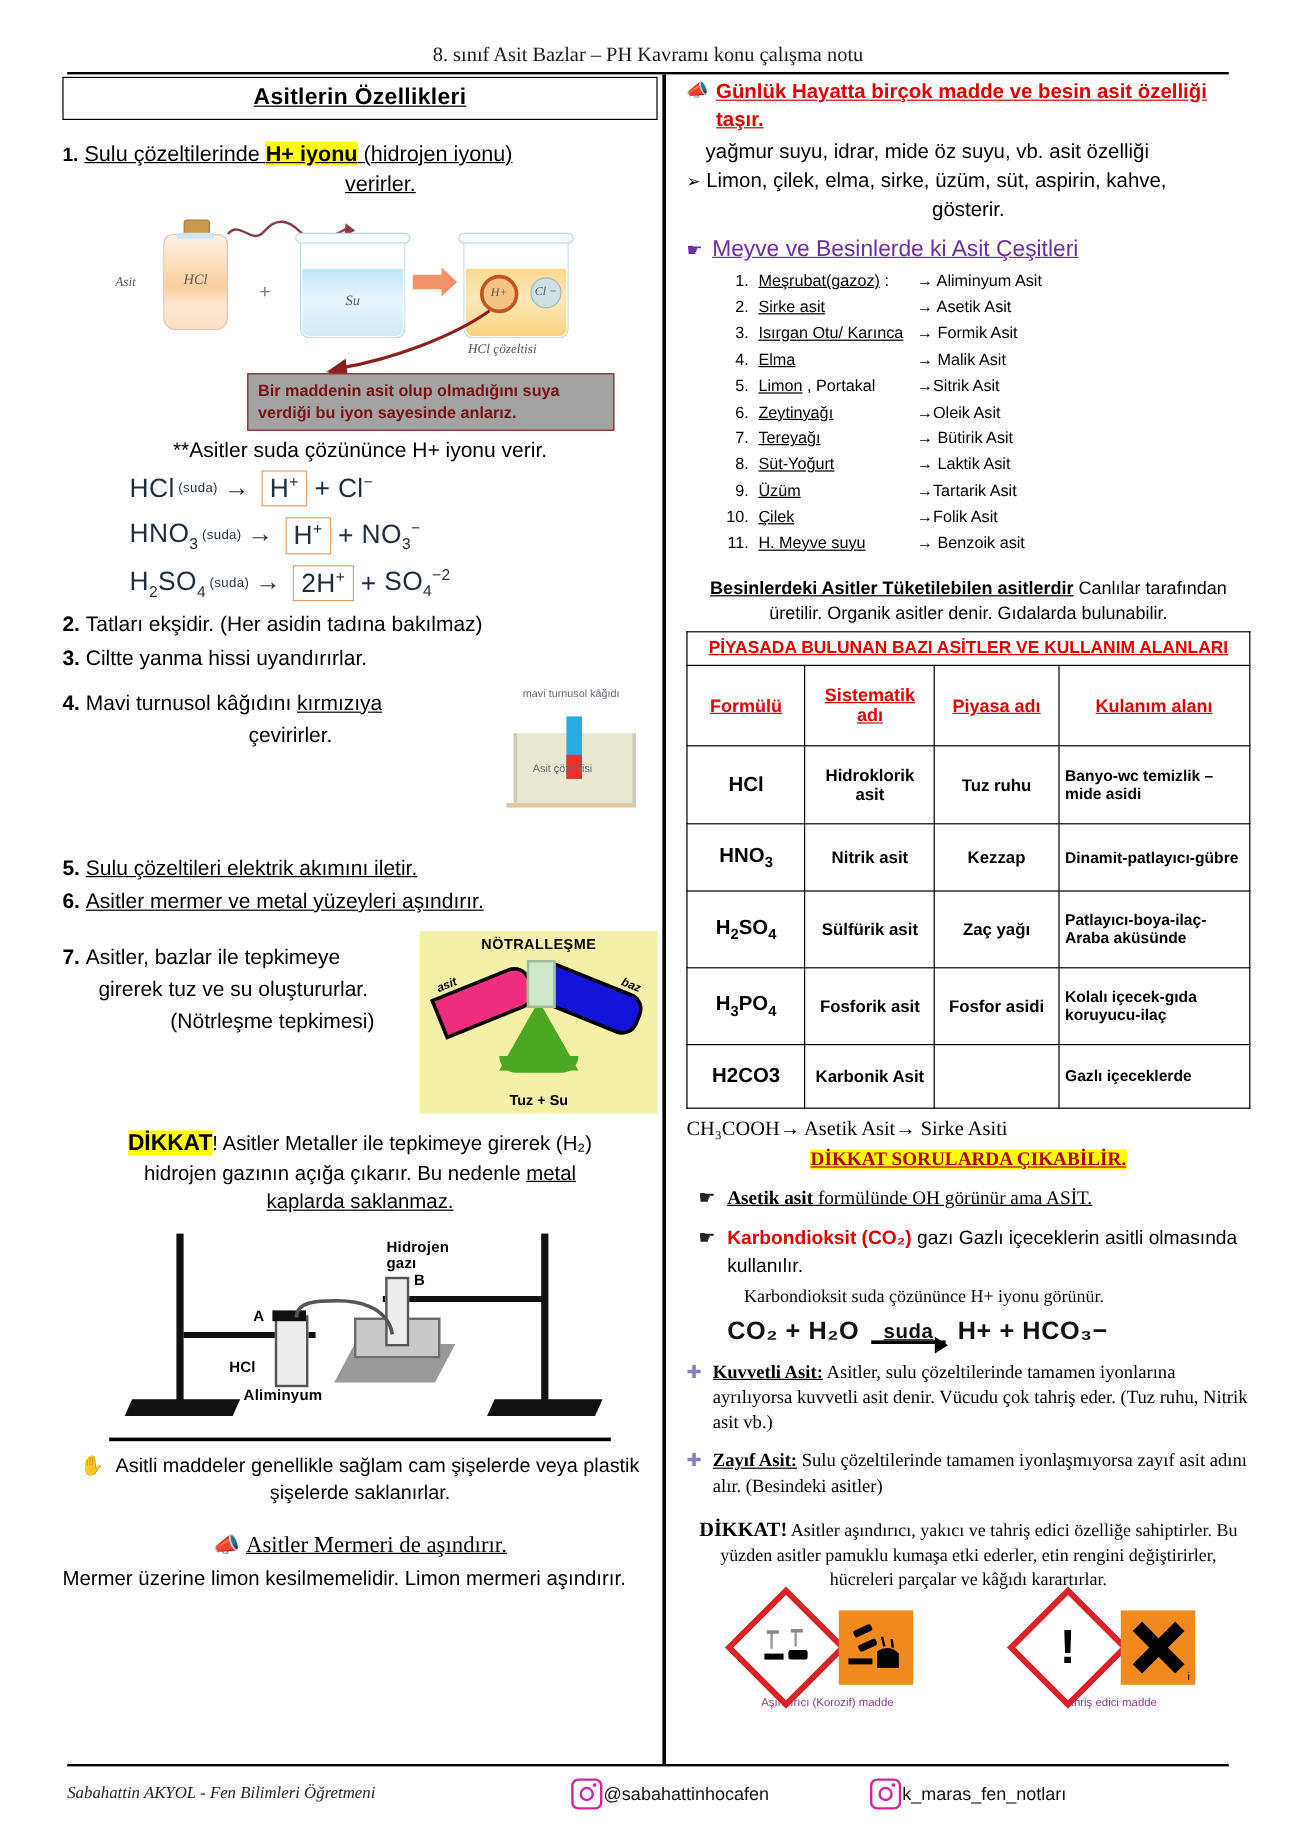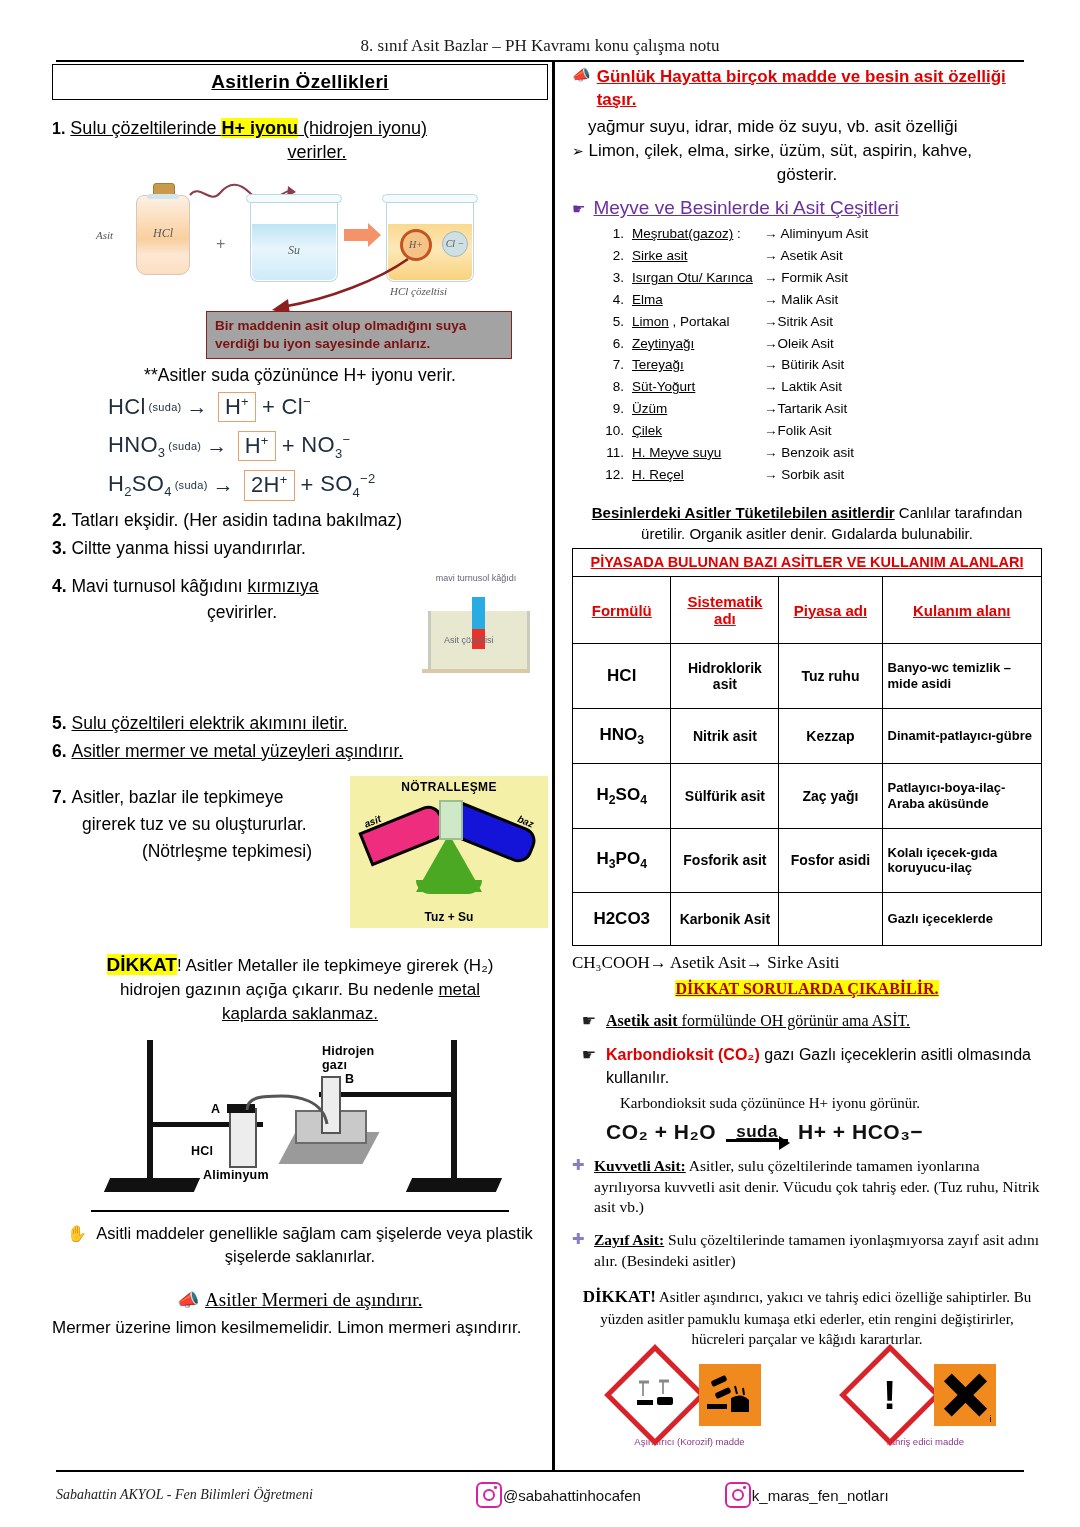--- a/index.html
+++ b/index.html
@@ -80,21 +80,21 @@
   .neutr .b{position:absolute;left:0;right:0;bottom:4px;text-align:center;font-size:12px;font-weight:bold;}
   .tube{position:absolute;width:78px;height:30px;border:3px solid #000;border-radius:0 14px 14px 0;}
   .tubeA{left:12px;top:40px;transform:rotate(-22deg);background:#ef2d7e;}
   .tubeB{right:12px;top:40px;transform:rotate(22deg);background:#1414d8;}
   .tube span{position:absolute;top:-14px;left:6px;font-size:10px;font-weight:bold;font-style:italic;color:#000;}
   .flask{position:absolute;left:66px;top:58px;width:0;height:0;border-left:33px solid transparent;border-right:33px solid transparent;border-bottom:58px solid #4aa822;}
   .flask:after{content:"";position:absolute;left:-10px;top:-34px;width:20px;height:36px;background:#cfe8c8;border:2px solid #9bbf94;}
   .flaskbot{position:absolute;left:66px;top:104px;width:66px;height:14px;background:#4aa822;border-radius:0 0 30px 30px;}
 
   
-  .dikkat{margin-top:16px;font-size:17px;line-height:1.4;text-align:center;}
+  .dikkat{margin-top:4px;font-size:17px;line-height:1.4;text-align:center;}
   .dikkat .k{background:#ffff00;font-weight:bold;font-size:19px;}
 
   
   .hyd{position:relative;margin:6px auto 0;width:418px;height:176px;}
   .hyd .stand{position:absolute;background:#111;}
   .hyd .txt{position:absolute;font-size:12.5px;font-weight:bold;letter-spacing:.2px;}
   .hyd .tray{position:absolute;background:#9a9a9a;}
   .hyd .tank2{position:absolute;background:#c9c9c9;border:2px solid #6b6b6b;}
   .hyd .tb{position:absolute;background:#ededed;border:2px solid #555;}
   .hrule{margin:2px auto 0;width:418px;height:2.5px;background:#000;}
@@ -404,25 +404,20 @@
         </div>
       <div class="row">
           <span class="n">10.</span>
           <span class="src"><u>Çilek</u><span></span></span>
           <span class="dst">→Folik Asit</span>
         </div>
       <div class="row">
           <span class="n">11.</span>
           <span class="src"><u>H. Meyve suyu</u><span></span></span>
           <span class="dst">→ Benzoik asit</span>
-        </div>
-      <div class="row">
-          <span class="n">12.</span>
-          <span class="src"><u>H. Reçel</u><span></span></span>
-          <span class="dst">→ Sorbik asit</span>
         </div>
     </div>
 
     <div class="besin">
       <b>Besinlerdeki Asitler Tüketilebilen asitlerdir</b><span> Canlılar tarafından üretilir. Organik asitler denir. Gıdalarda bulunabilir.</span>
     </div>
 
     <div style="margin-top:4px">
       <div class="tbl-title">PİYASADA BULUNAN BAZI ASİTLER VE KULLANIM ALANLARI</div>
       <table class="acids">

